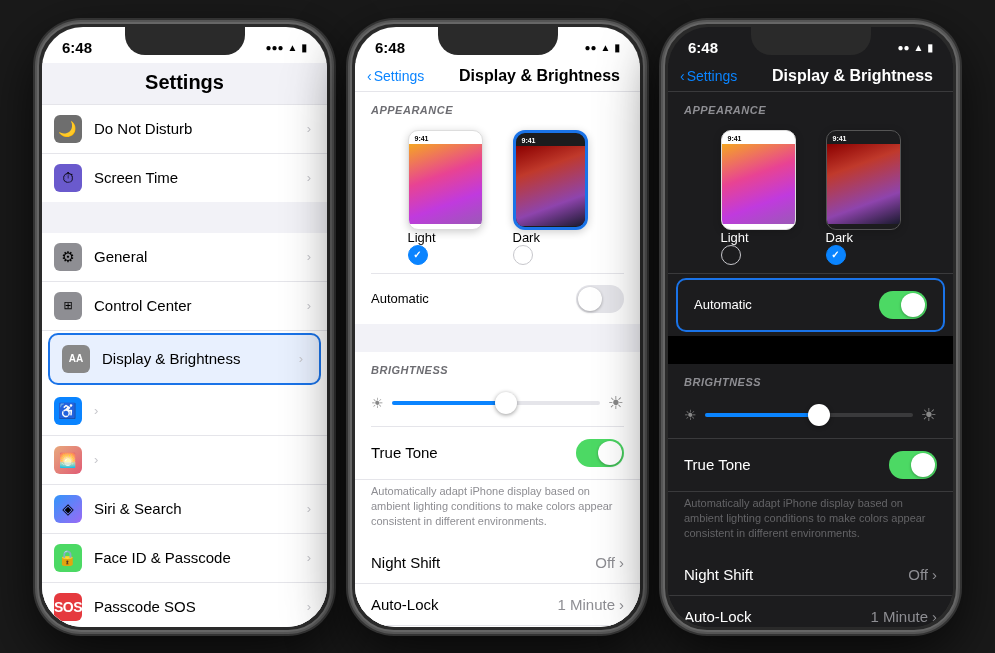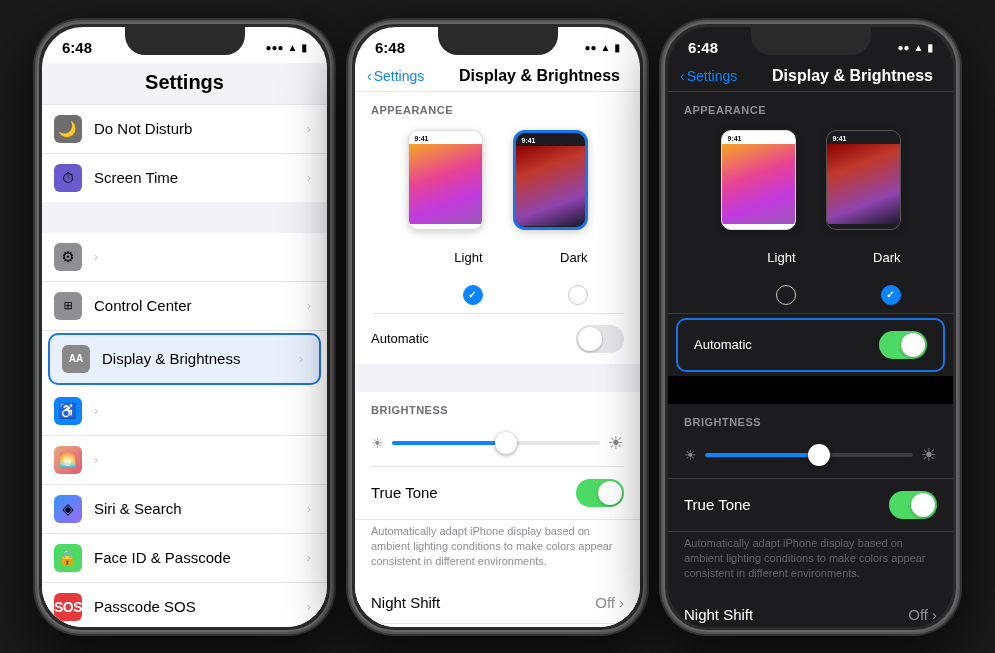--- a/index.html
+++ b/index.html
@@ -211,20 +211,21 @@
       color: #fff;
     }
 
     .section-header {
       font-size: 11px;
       font-weight: 600;
       color: #6d6d72;
       letter-spacing: 0.5px;
       padding: 12px 16px 4px;
       text-transform: uppercase;
+      font-style: italic;
     }
 
     .section-header-dark {
       color: #8e8e93;
     }
 
     
     .appearance-row {
       display: flex;
       justify-content: center;
@@ -233,22 +234,22 @@
       background: #fff;
     }
 
     .appearance-row-dark {
       background: #1c1c1e;
     }
 
     .appearance-option {
       display: flex;
       flex-direction: column;
-      align-items: flex-end;
-      gap: 20px;
+      align-items: flex-start;
+      gap: 0;
     }
 
     .phone-preview {
       width: 75px;
       height: 100px;
       border-radius: 10px;
       overflow: hidden;
       position: relative;
       box-shadow: 0 2px 8px rgba(0,0,0,0.2);
     }
@@ -528,20 +529,21 @@
             <span class="settings-item-label">Screen Time</span>
             <span class="settings-item-chevron">›</span>
           </div>
         </div>
 
         <div class="separator-line"></div>
 
         <div class="settings-group">
           <div class="settings-item">
             <div class="settings-item-icon" style="background:#8e8e93;">⚙</div>
+            <span class="settings-item-label">General</span>
             <span class="settings-item-chevron">›</span>
           </div>
           <div class="settings-item">
             <div class="settings-item-icon" style="background:#8e8e93; font-size:11px;">⊞</div>
             <span class="settings-item-label">Control Center</span>
             <span class="settings-item-chevron">›</span>
           </div>
           <div class="settings-item highlighted">
             <div class="settings-item-icon" style="background:#888; font-size:10px; font-weight:700; color:#fff;">AA</div>
             <span class="settings-item-label">Display &amp; Brightness</span>

